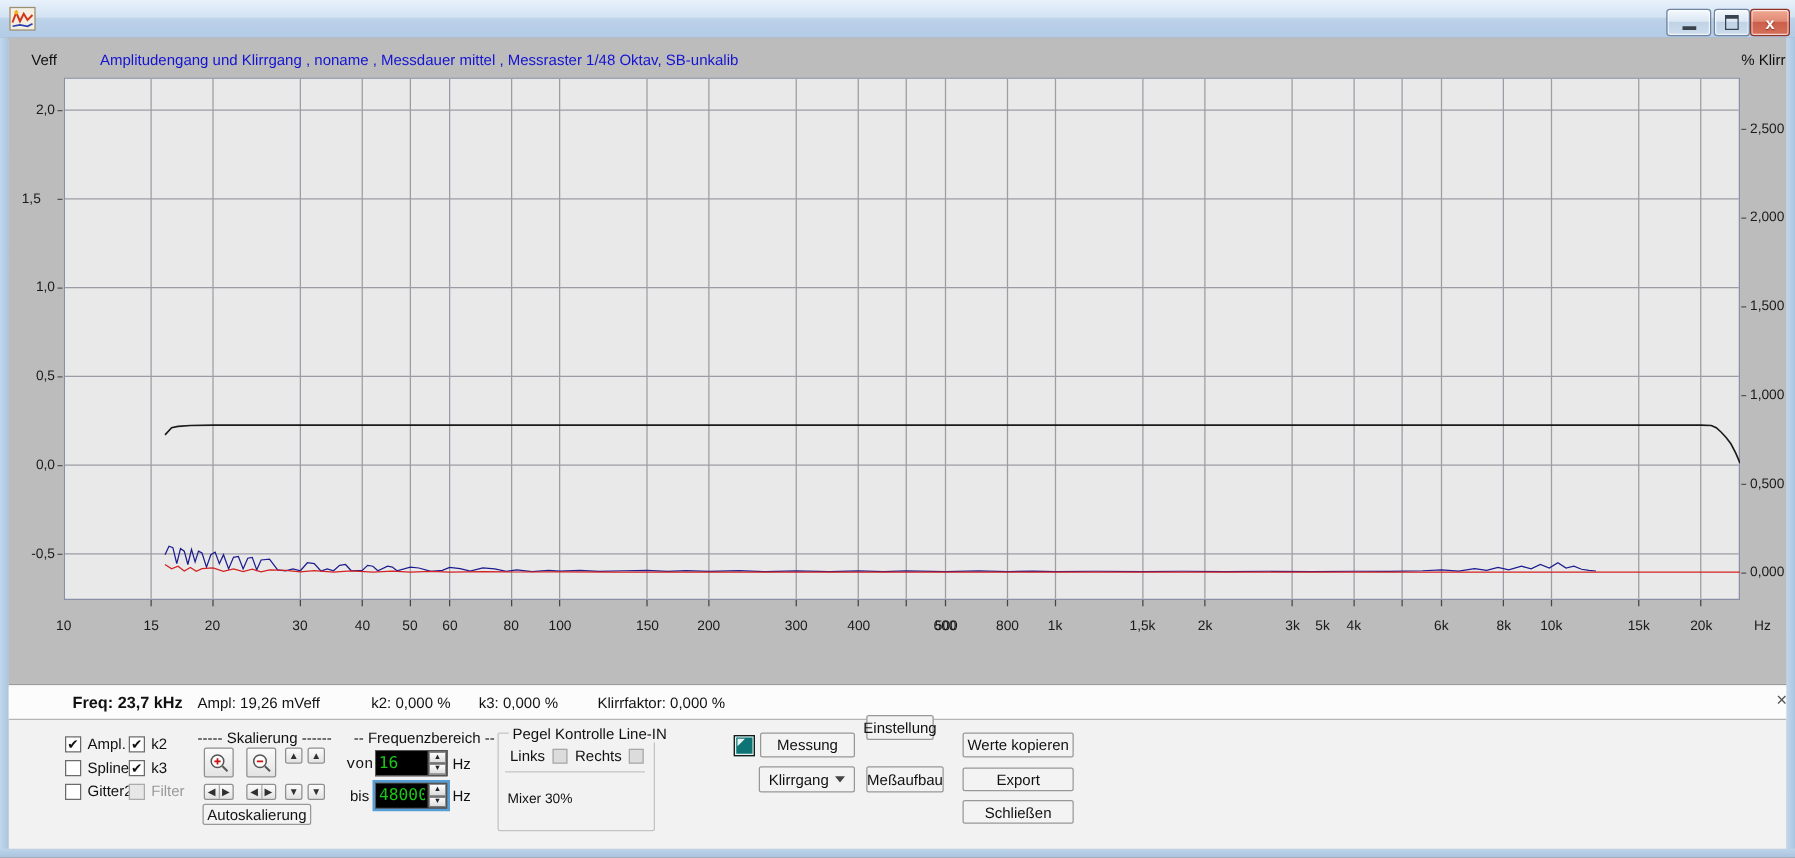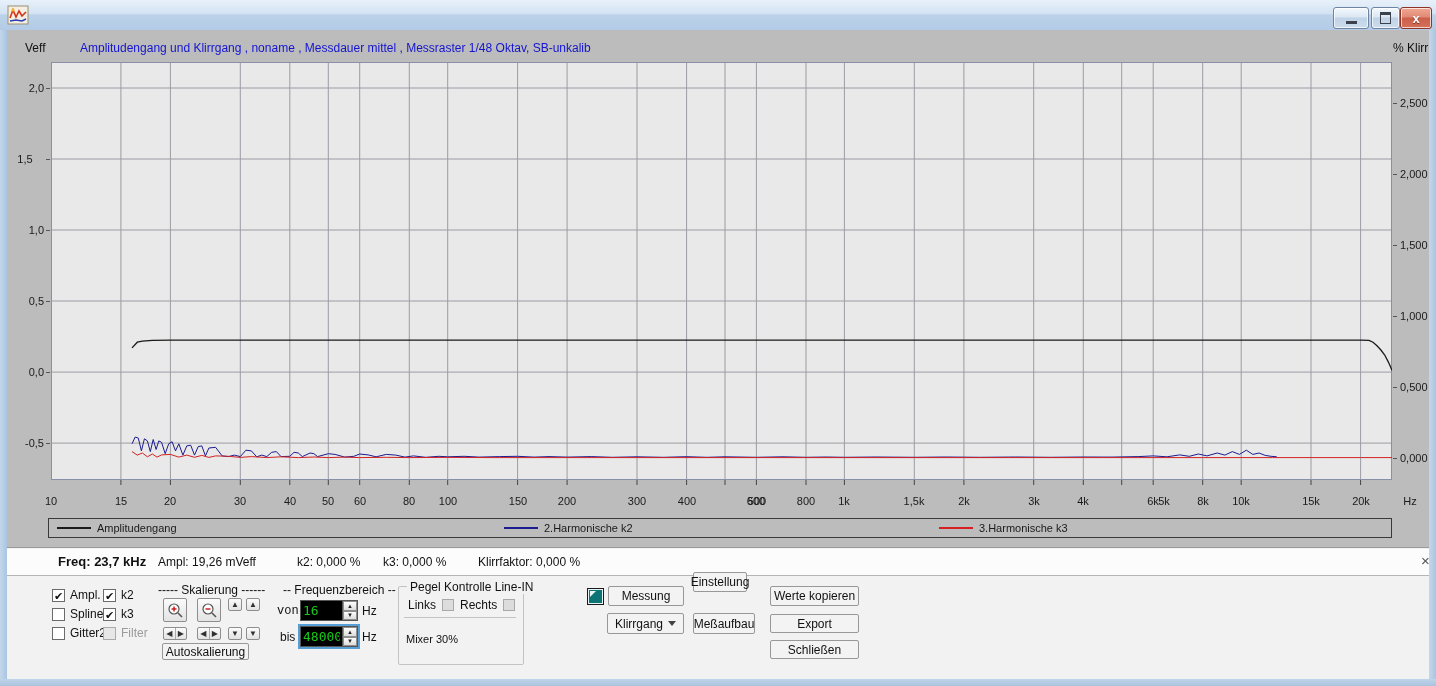--- a/index.html
+++ b/index.html
@@ -220,44 +220,30 @@
       <div class="xtick-label" style="left:637px;">300</div>
       <div class="xtick-label" style="left:687px;">400</div>
       <div class="xtick-label" style="left:725px;margin-left:32px;">500</div>
       <div class="xtick-label" style="left:756px;">600</div>
       <div class="xtick-label" style="left:806px;">800</div>
       <div class="xtick-label" style="left:844px;">1k</div>
       <div class="xtick-label" style="left:914px;">1,5k</div>
       <div class="xtick-label" style="left:964px;">2k</div>
       <div class="xtick-label" style="left:1034px;">3k</div>
       <div class="xtick-label" style="left:1083px;">4k</div>
-      <div class="xtick-label" style="left:1164px;text-align:right;">5k</div>
+      <div class="xtick-label" style="left:1058px;text-align:right;">5k</div>
       <div class="xtick-label" style="left:1153px;">6k</div>
       <div class="xtick-label" style="left:1203px;">8k</div>
       <div class="xtick-label" style="left:1241px;">10k</div>
       <div class="xtick-label" style="left:1311px;">15k</div>
       <div class="xtick-label" style="left:1361px;">20k</div>
     </div>
   <div class="xtick-label" style="left:51px;">10</div>
   <div class="xtick-label" style="left:1410px;">Hz</div>
 
-  <div id="legend">
-    <div class="legend-item" style="left:8px;">
-      <div class="legend-swatch" style="background: rgb(26, 26, 26);"></div>
-      <div class="legend-label">Amplitudengang</div>
-    </div>
-    <div class="legend-item" style="left:455px;">
-      <div class="legend-swatch" style="background: rgb(28, 28, 144);"></div>
-      <div class="legend-label">2.Harmonische k2</div>
-    </div>
-    <div class="legend-item" style="left:890px;">
-      <div class="legend-swatch" style="background: rgb(212, 34, 34);"></div>
-      <div class="legend-label">3.Harmonische k3</div>
-    </div>
-  </div>
 
   <div id="panel"></div>
   <div id="statusbar">
     <div class="stat" style="left:51px;top:5px;">
       <b><span>Freq:</span> <span>23,7 kHz</span></b>
     </div>
     <div class="stat" style="left:151px;">
       <span>Ampl:</span> <span>19,26 mVeff</span>
     </div>
     <div class="stat" style="left:290px;">

